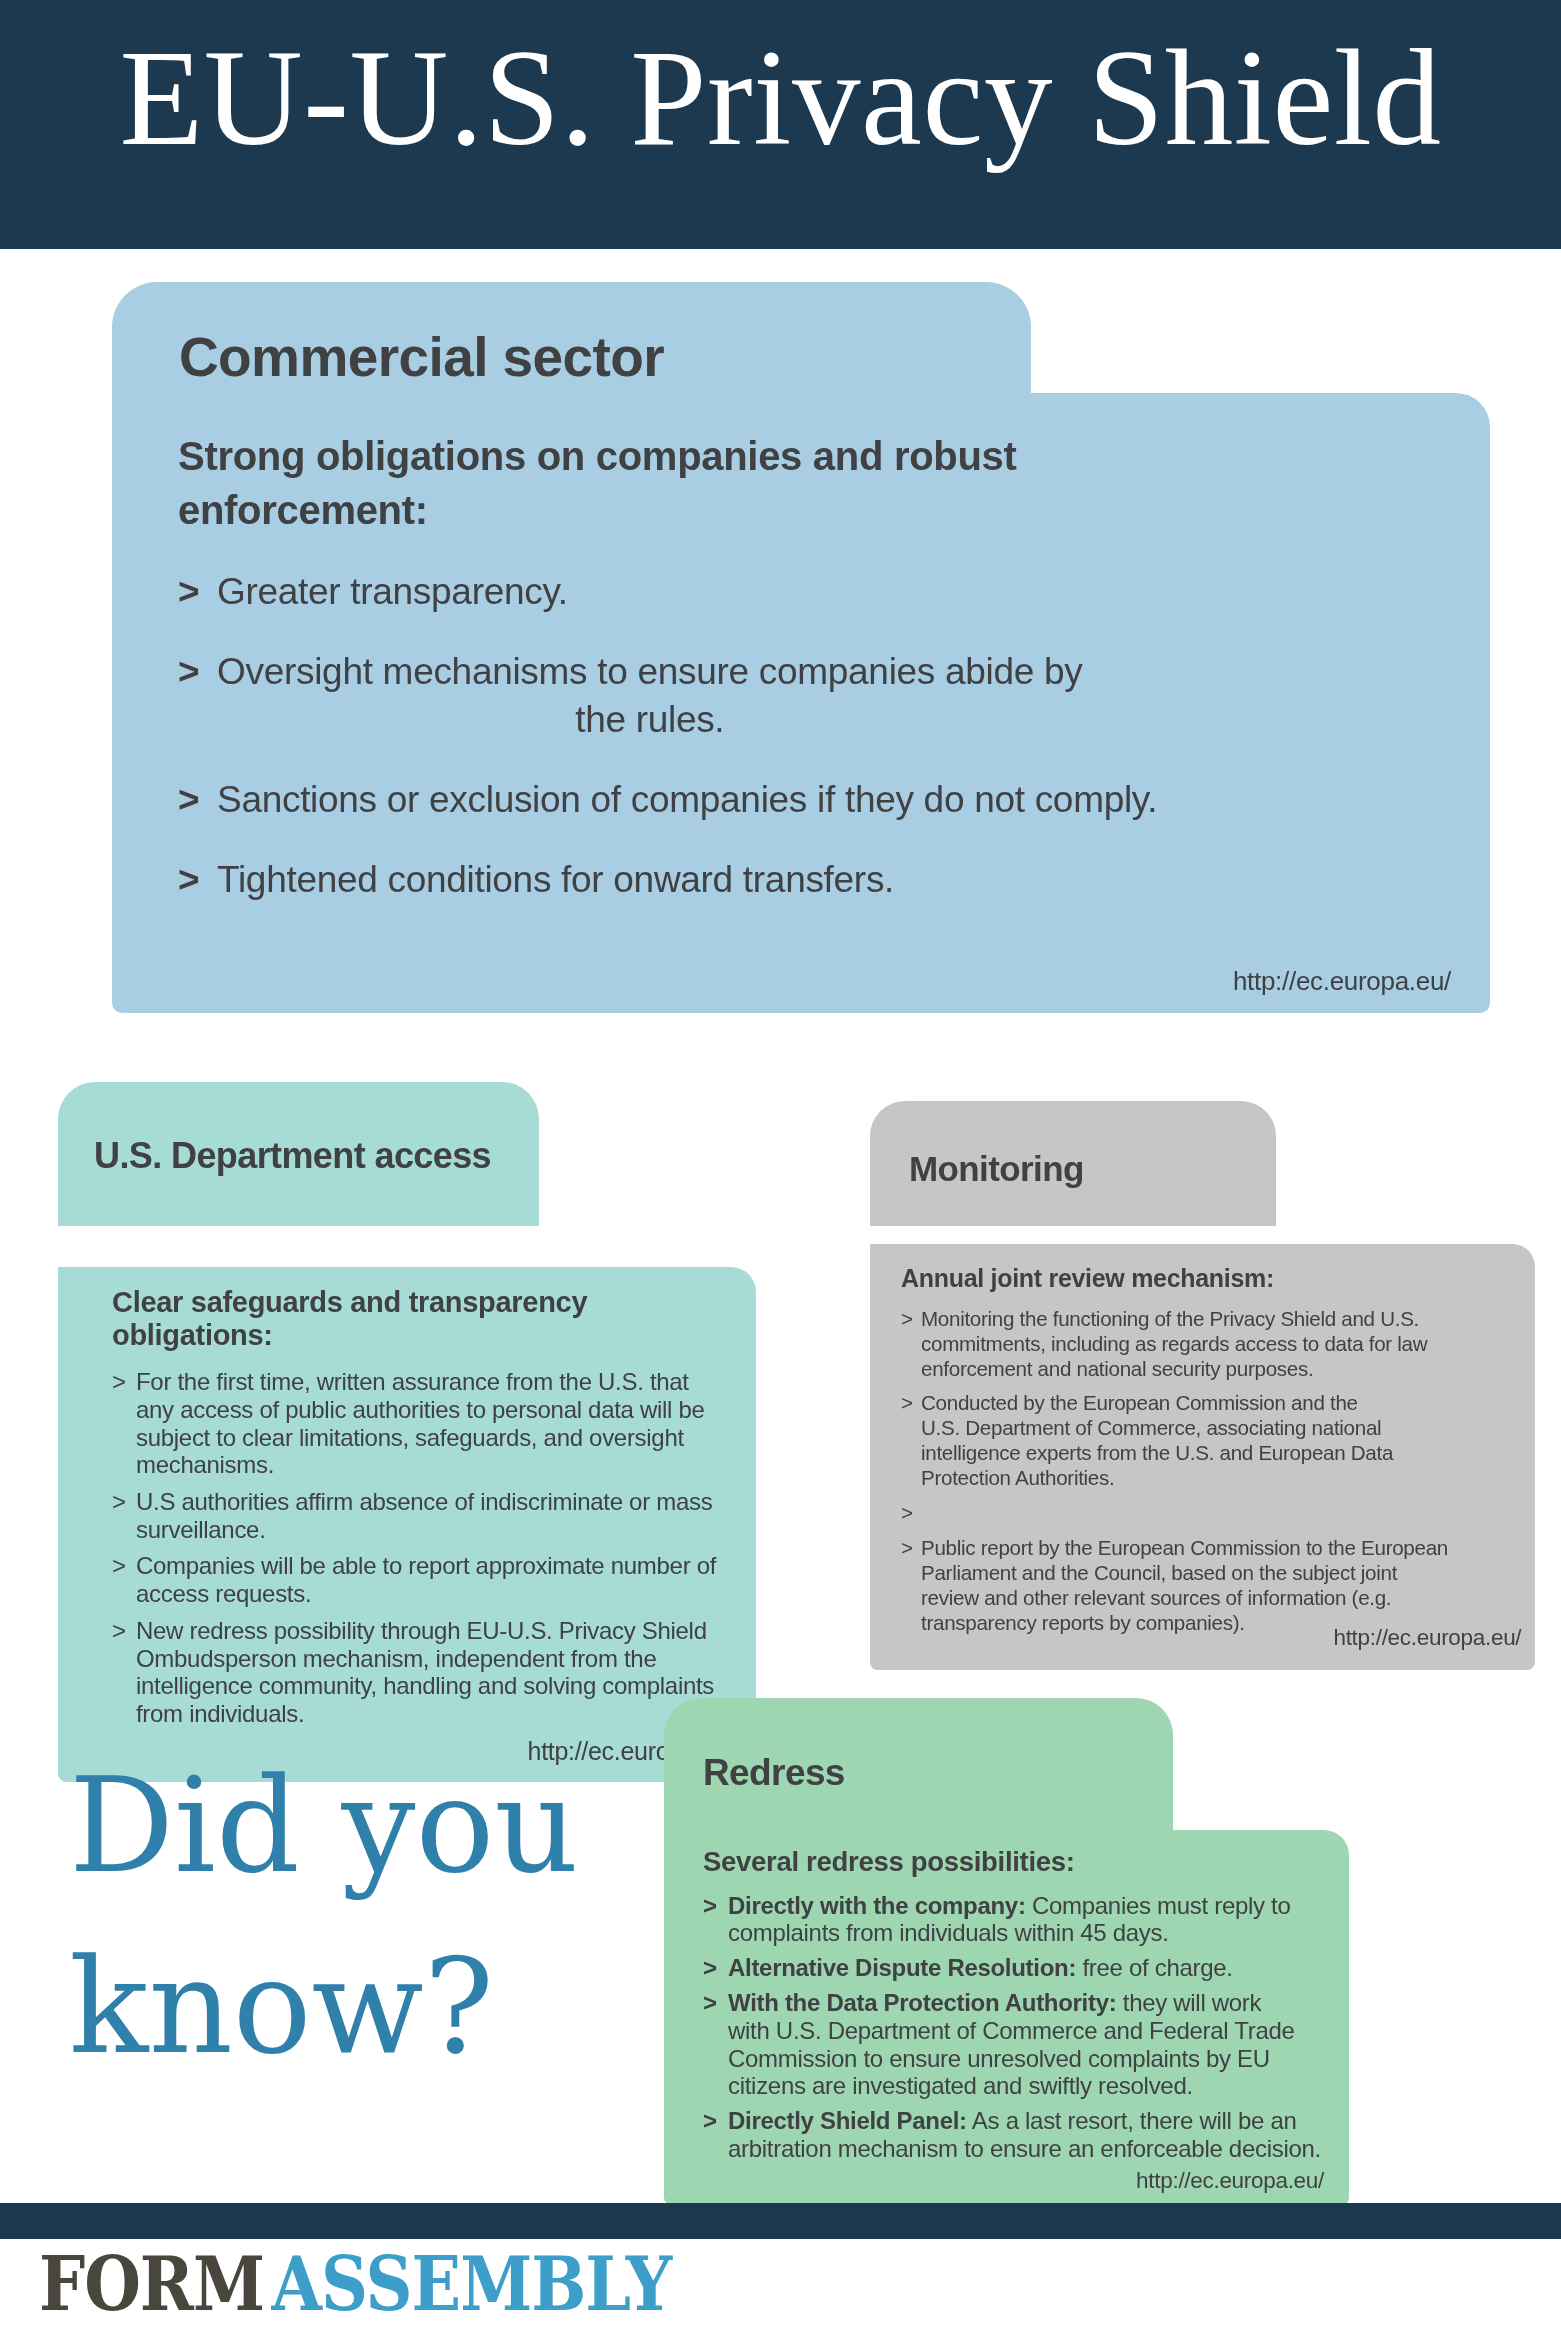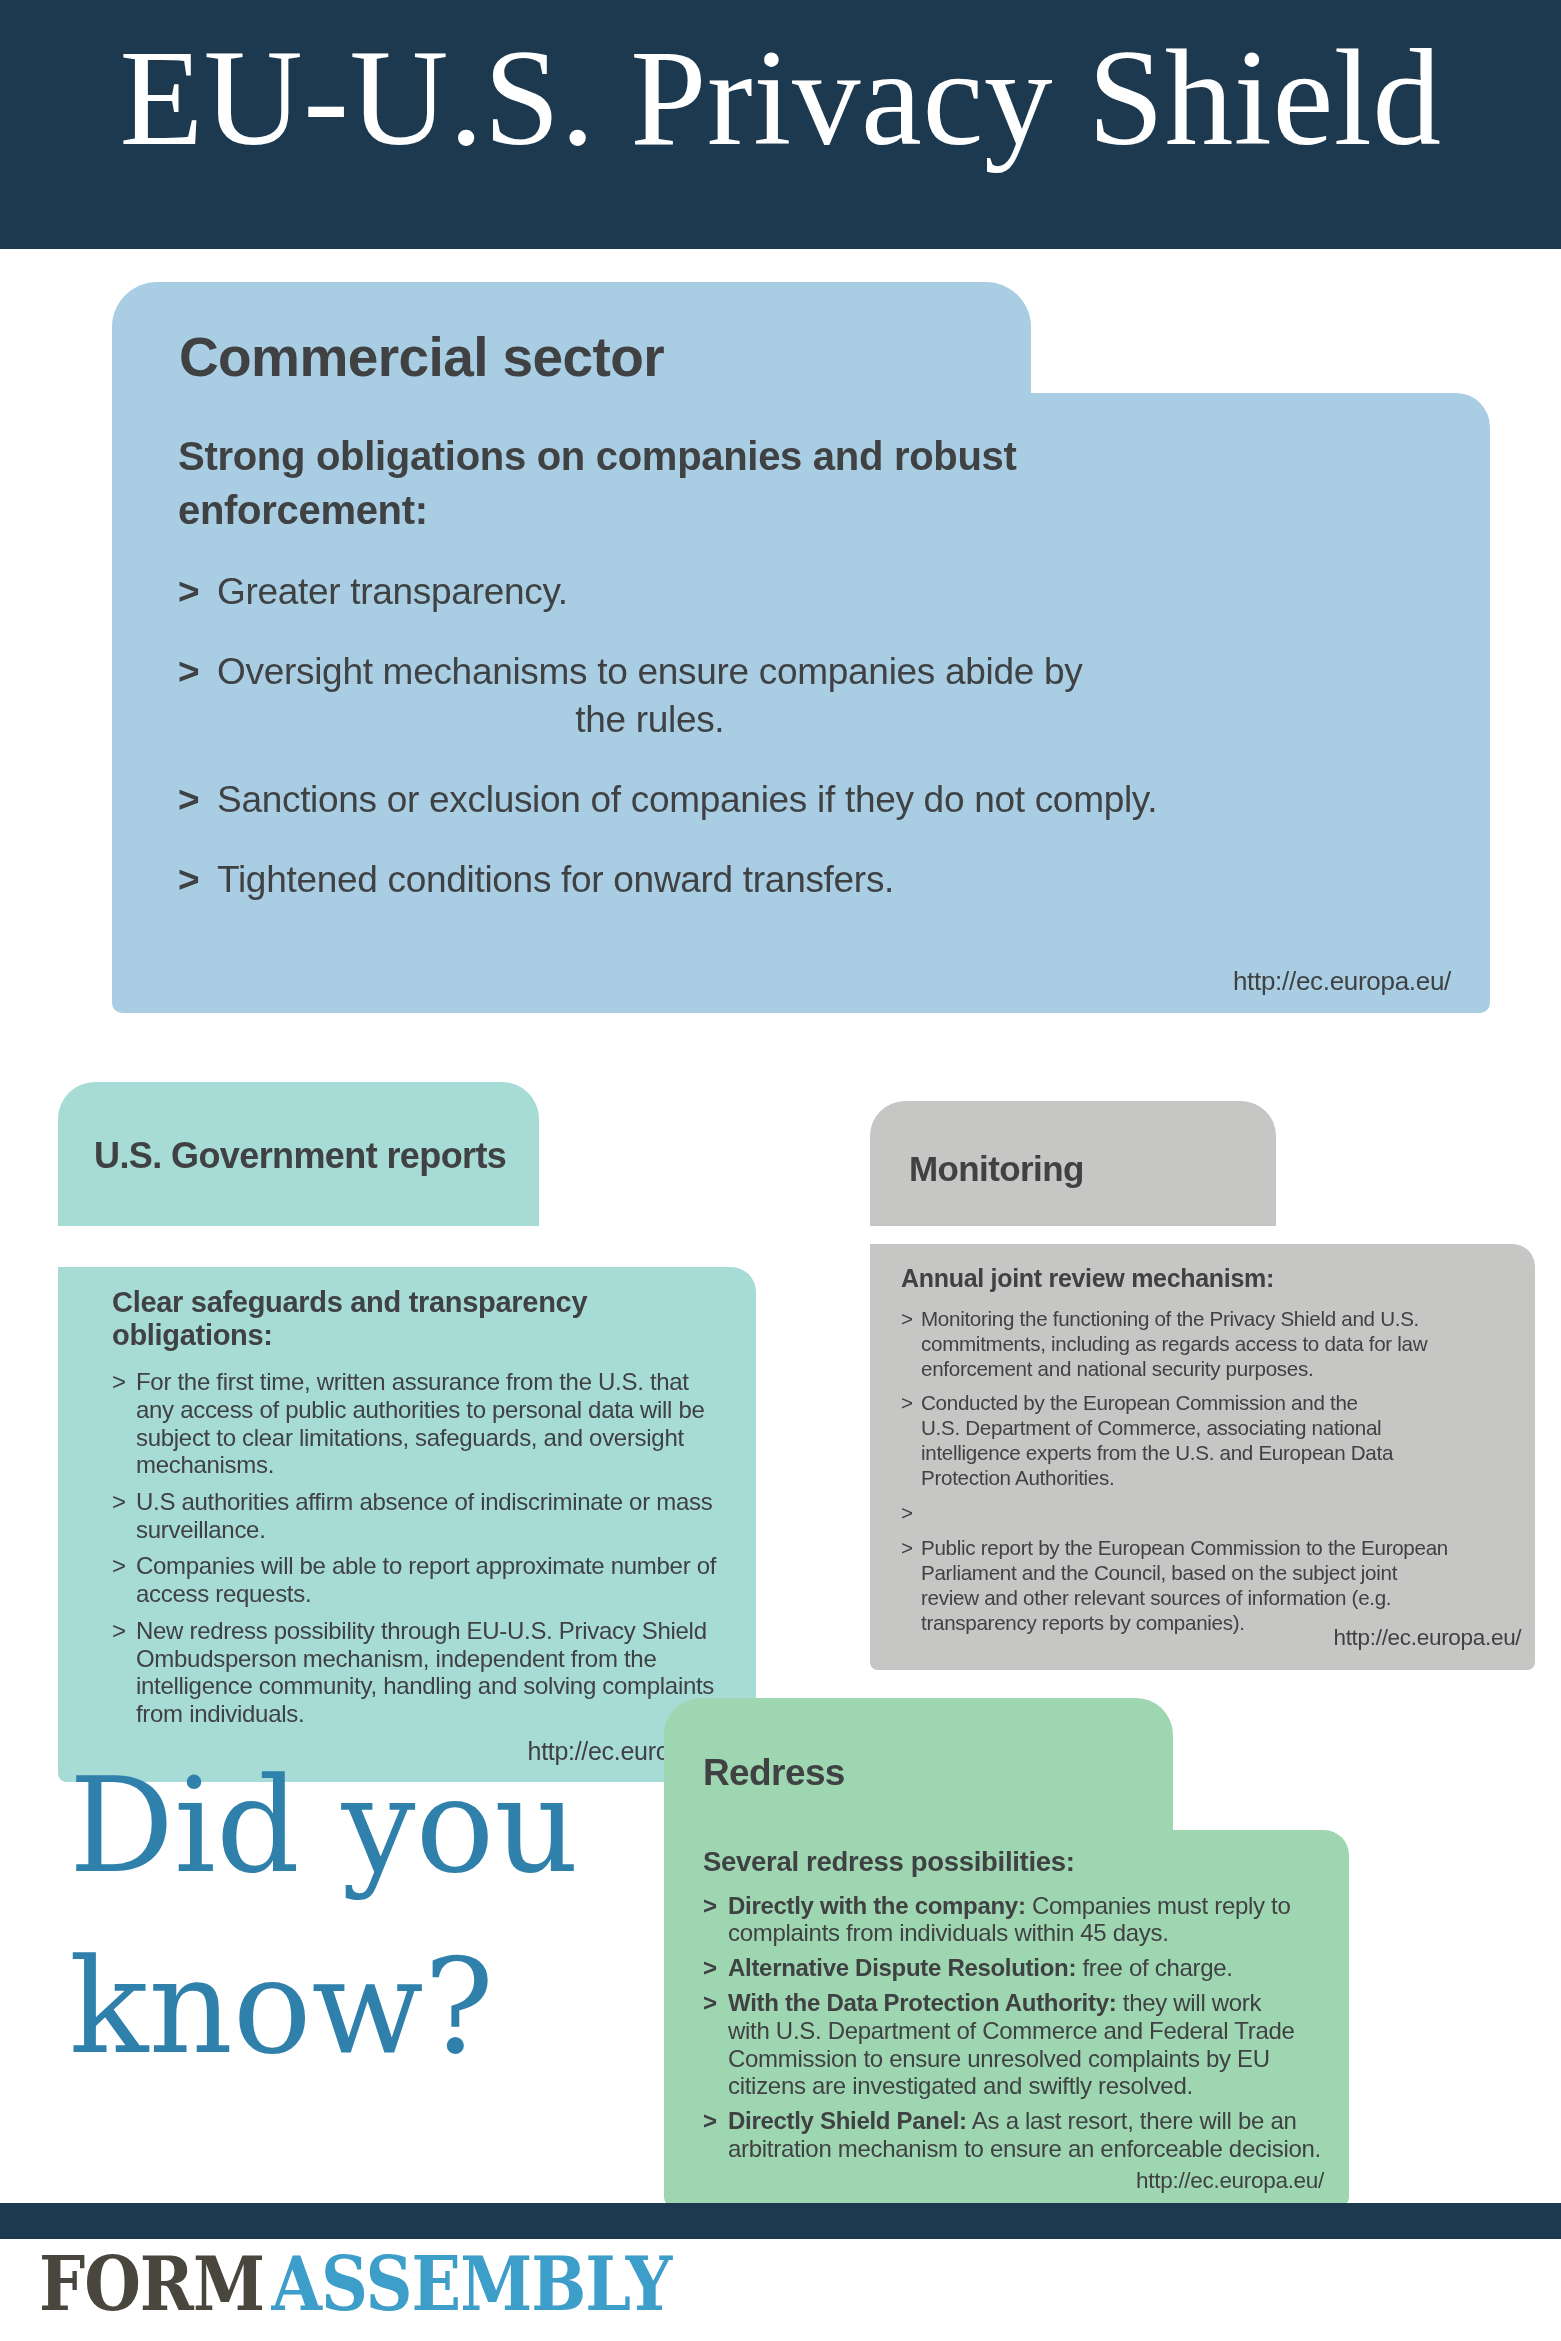--- a/index.html
+++ b/index.html
@@ -120,21 +120,21 @@
       </div>
       <div class="row">
         <span class="m">&gt;</span>
         <span class="t">Tightened conditions for onward transfers.</span>
       </div>
     </div>
     <div class="url c-url">http://ec.europa.eu/</div>
   </div>
 
   <div class="tab gov-tab"></div>
-  <div class="boxtitle g-title">U.S. Government reports</div>
+  <div class="boxtitle g-title">U.S. Department access</div>
   <div class="body gov-body">
     <div class="sub g-sub">Clear safeguards and transparency obligations:</div>
     <div class="g-rows">
       <div class="row">
         <span class="m">&gt;</span>
         <span class="t">For the first time, written assurance from the U.S. that
 any access of public authorities to personal data will be
 subject to clear limitations, safeguards, and oversight
 mechanisms.</span>
       </div>

